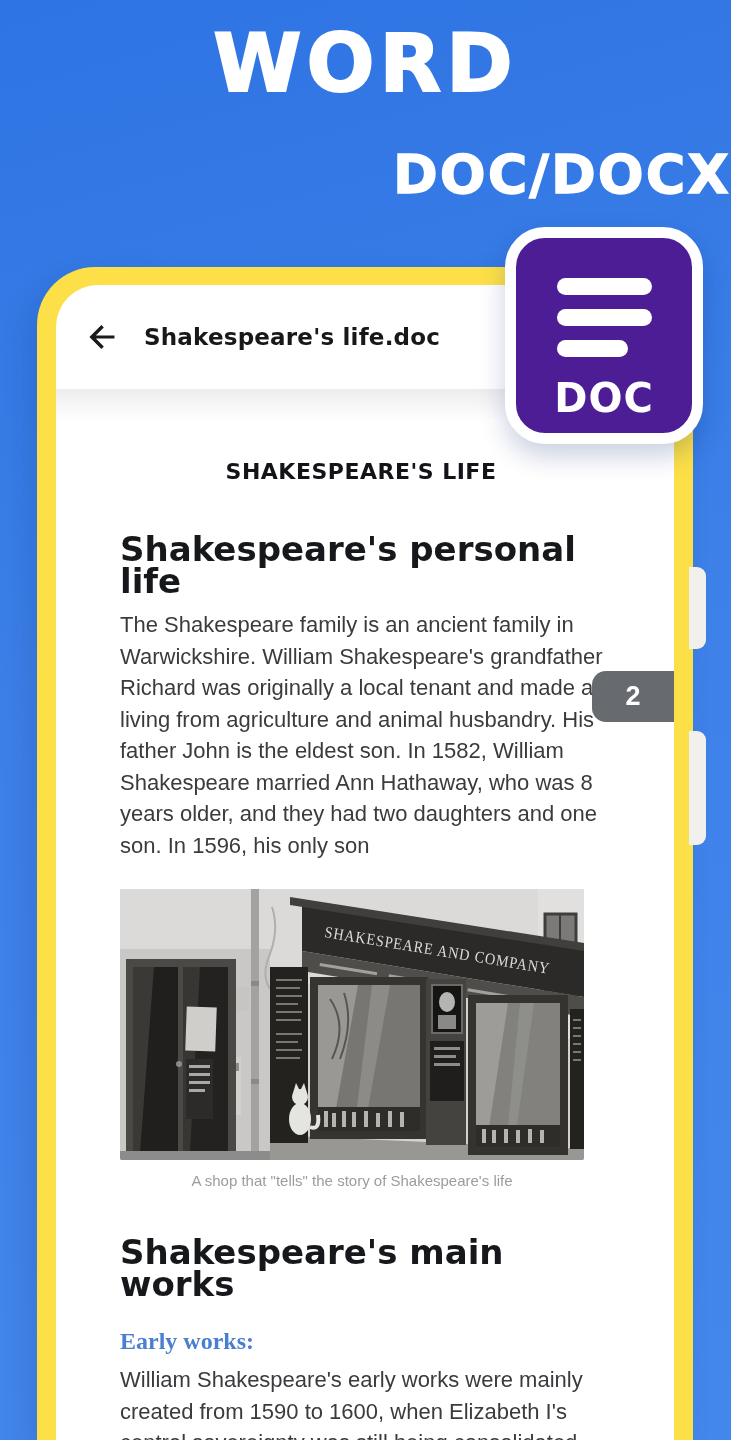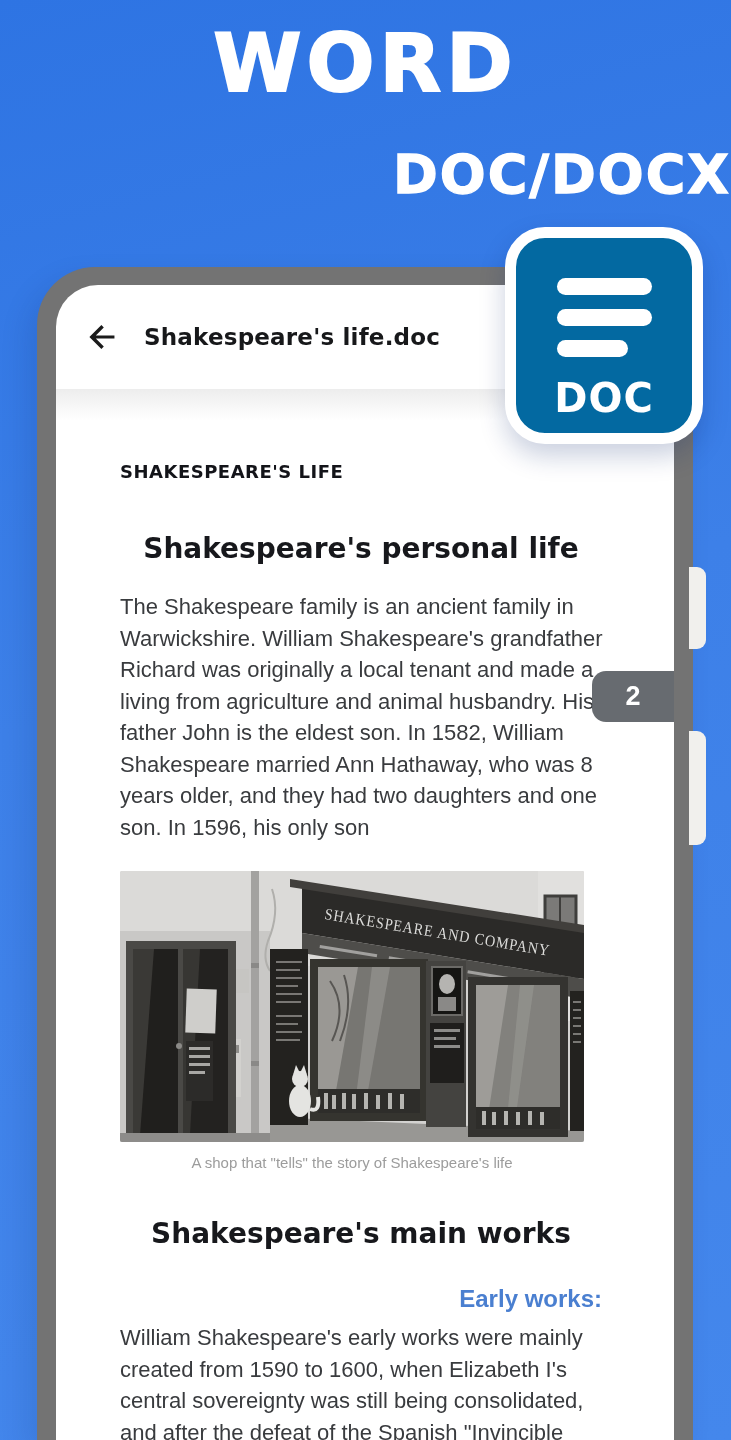--- a/index.html
+++ b/index.html
@@ -15,21 +15,21 @@
     color:#ffffff;letter-spacing:5px;-webkit-text-stroke:2px #ffffff;
   }
   .promo-subtitle{
     position:absolute;top:148px;left:0;width:100%;text-align:right;
     font-family:"DejaVu Sans",sans-serif;font-weight:bold;font-size:54px;line-height:1;
     color:#ffffff;letter-spacing:2px;-webkit-text-stroke:1.3px #ffffff;
   }
   
   .phone{
     position:absolute;left:37px;top:267px;width:656px;height:1173px;
-    background:#737373;border-radius:58px 58px 0 0;
+    background:#fde047;border-radius:58px 58px 0 0;
     box-shadow:-10px 12px 28px rgba(10,30,90,.12);
   }
   .side-btn{
     position:absolute;right:-13px;width:17px;background:#f1f0ed;
     border-radius:0 9px 9px 0;
   }
   .side-btn.one{top:300px;height:82px;}
   .side-btn.two{top:464px;height:114px;}
   .screen{
     position:absolute;left:19px;top:18px;width:618px;height:1155px;
@@ -40,53 +40,53 @@
   .back-btn{width:40px;height:40px;display:flex;align-items:center;justify-content:center;cursor:pointer;}
   .back-btn svg{width:36px;height:36px;}
   .filename{
     margin-left:22px;font-family:"DejaVu Sans",sans-serif;font-weight:bold;
     font-size:23px;color:#17181a;letter-spacing:.2px;
   }
   .header-shadow{height:42px;background:linear-gradient(180deg,#ededed 0%,#ffffff 75%);}
   
   .doc-content{padding:10px 72px 0 64px;}
   .doc-title{
-    margin-top:14px;text-align:left;font-family:"DejaVu Sans",sans-serif;
-    font-weight:bold;font-size:18px;line-height:34px;color:#131419;letter-spacing:.5px;
+    margin-top:14px;text-align:center;font-family:"DejaVu Sans",sans-serif;
+    font-weight:bold;font-size:22px;line-height:34px;color:#131419;letter-spacing:.5px;
   }
   .sec-heading{
     margin-top:44px;font-family:"DejaVu Sans",sans-serif;font-weight:bold;
-    font-size:28px;line-height:32px;color:#17181c;text-align:center;
+    font-size:34px;line-height:32px;color:#17181c;
   }
   .sec-heading.second{}
   .sub-heading{
-    margin-top:34px;font-family:Liberation Sans, sans-serif;font-weight:bold;
-    font-size:24px;line-height:30px;color:#4a7fd0;text-align:right;
+    margin-top:26px;font-family:Liberation Serif, serif;font-weight:bold;
+    font-size:24px;line-height:30px;color:#4a7fd0;
   }
   .para{
-    margin-top:26px;font-size:22px;line-height:31.5px;color:#393b3e;width:484px;
+    margin-top:12px;font-size:22px;line-height:31.5px;color:#393b3e;width:484px;
   }
   .para.second{margin-top:8px;}
   figure{margin:28px 0 0 0;width:464px;}
   figure svg{display:block;border-radius:2px;}
   figcaption{
     margin-top:10px;width:464px;text-align:center;font-size:15px;
     line-height:22px;color:#9c9c9c;
   }
   
   .page-badge{
     position:absolute;left:592px;top:671px;width:82px;height:51px;z-index:30;
     background:rgba(95,99,104,.95);border-radius:14px 0 0 14px;
     display:flex;align-items:center;justify-content:center;
     color:#ffffff;font-weight:bold;font-size:27px;
   }
   
   .doc-badge{
     position:absolute;left:505px;top:227px;width:198px;height:217px;z-index:40;
-    box-sizing:border-box;background:#0369a1;border:11px solid #ffffff;
+    box-sizing:border-box;background:#4c1d95;border:11px solid #ffffff;
     border-radius:40px;box-shadow:0 12px 26px rgba(15,40,110,.22);
   }
   .badge-bars{width:95px;margin:40px auto 0;display:flex;flex-direction:column;gap:14px;}
   .bar{height:17px;border-radius:8.5px;background:#ffffff;}
   .bar.short{width:71px;}
   .badge-label{
     margin-top:21px;text-align:center;font-family:"DejaVu Sans",sans-serif;
     font-weight:bold;font-size:40px;line-height:1;color:#ffffff;letter-spacing:1px;
   }
 </style>

